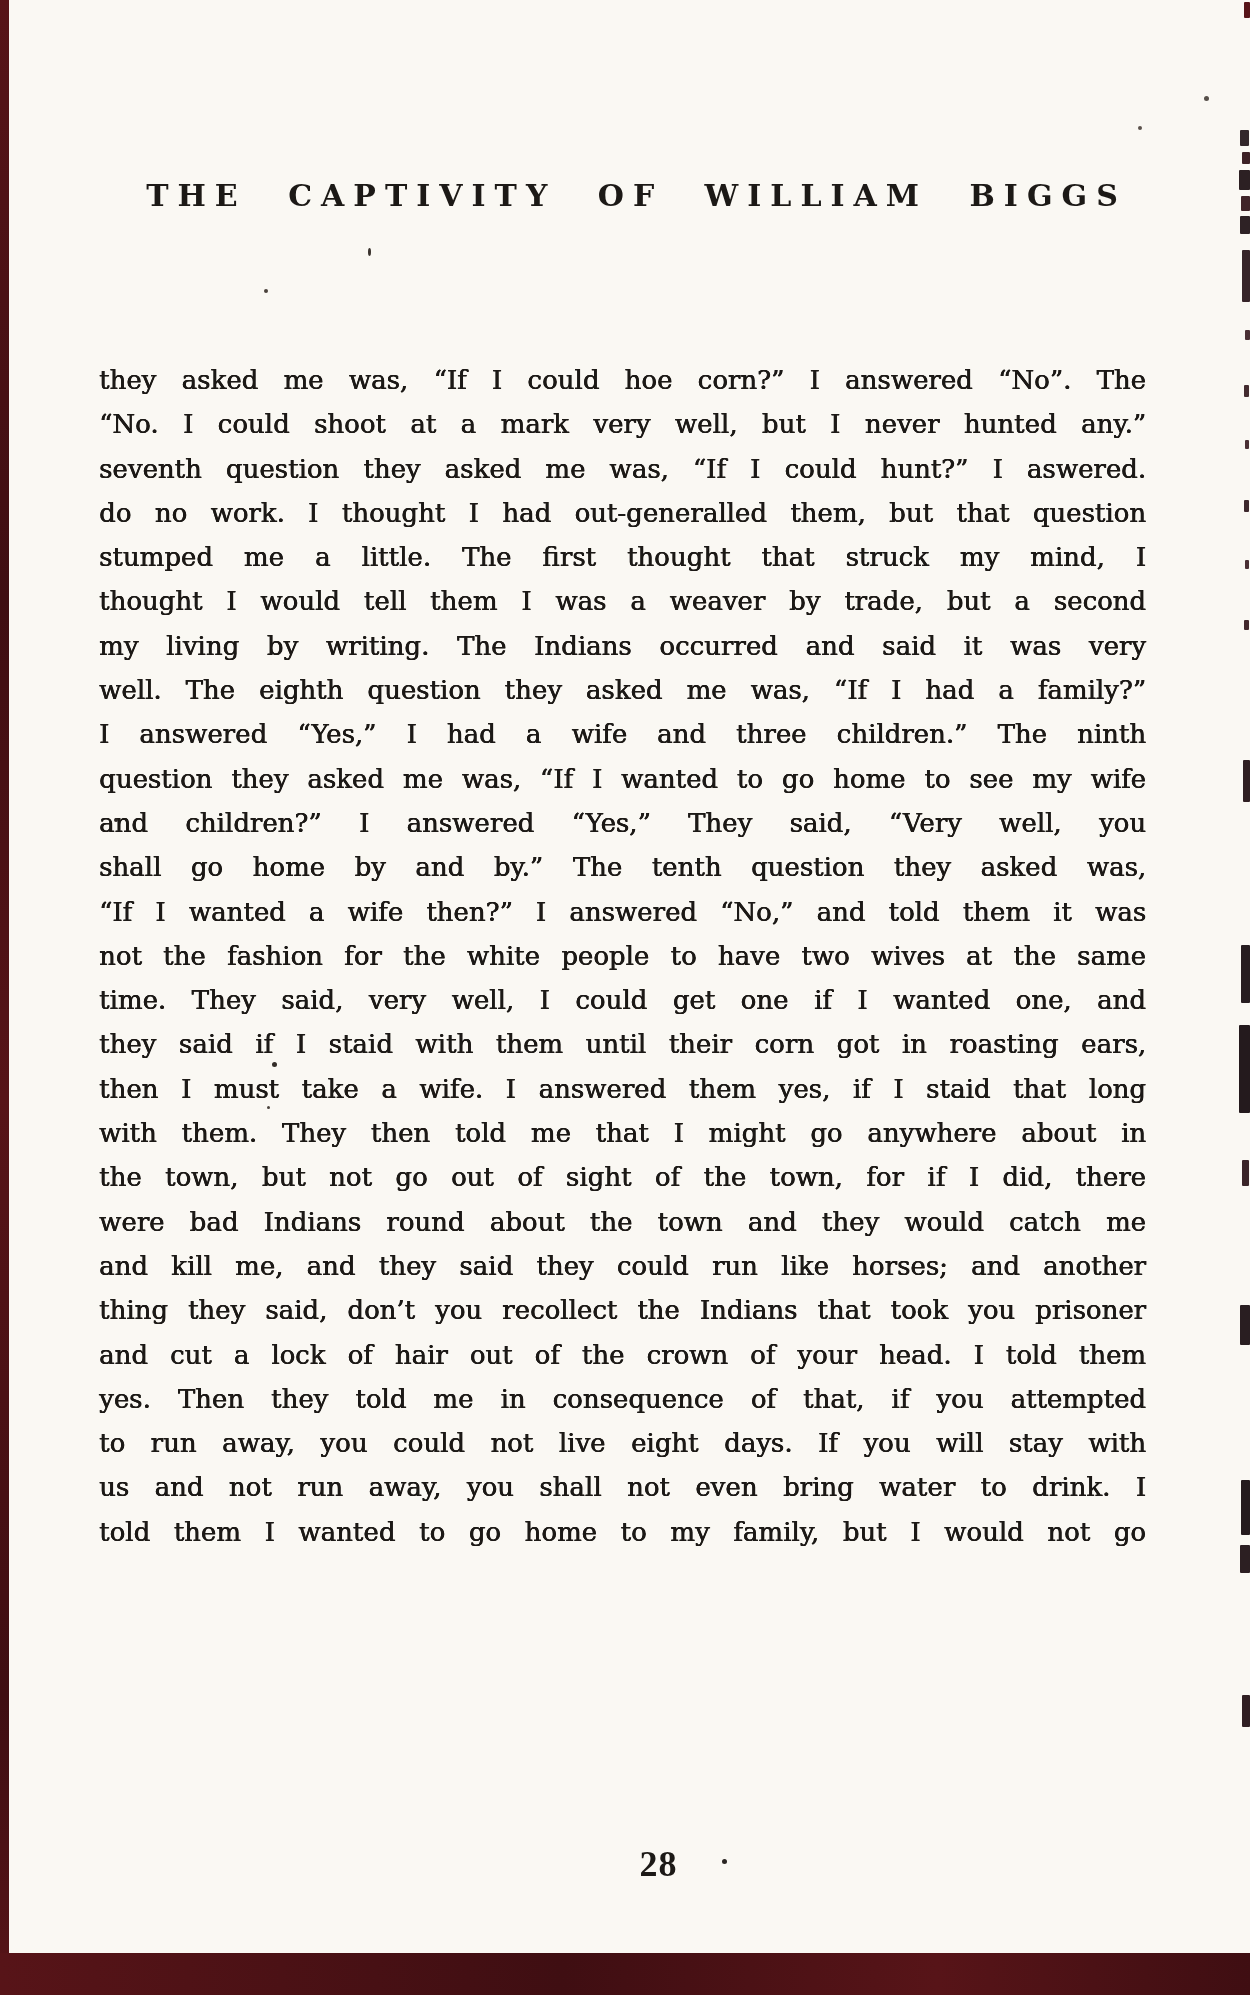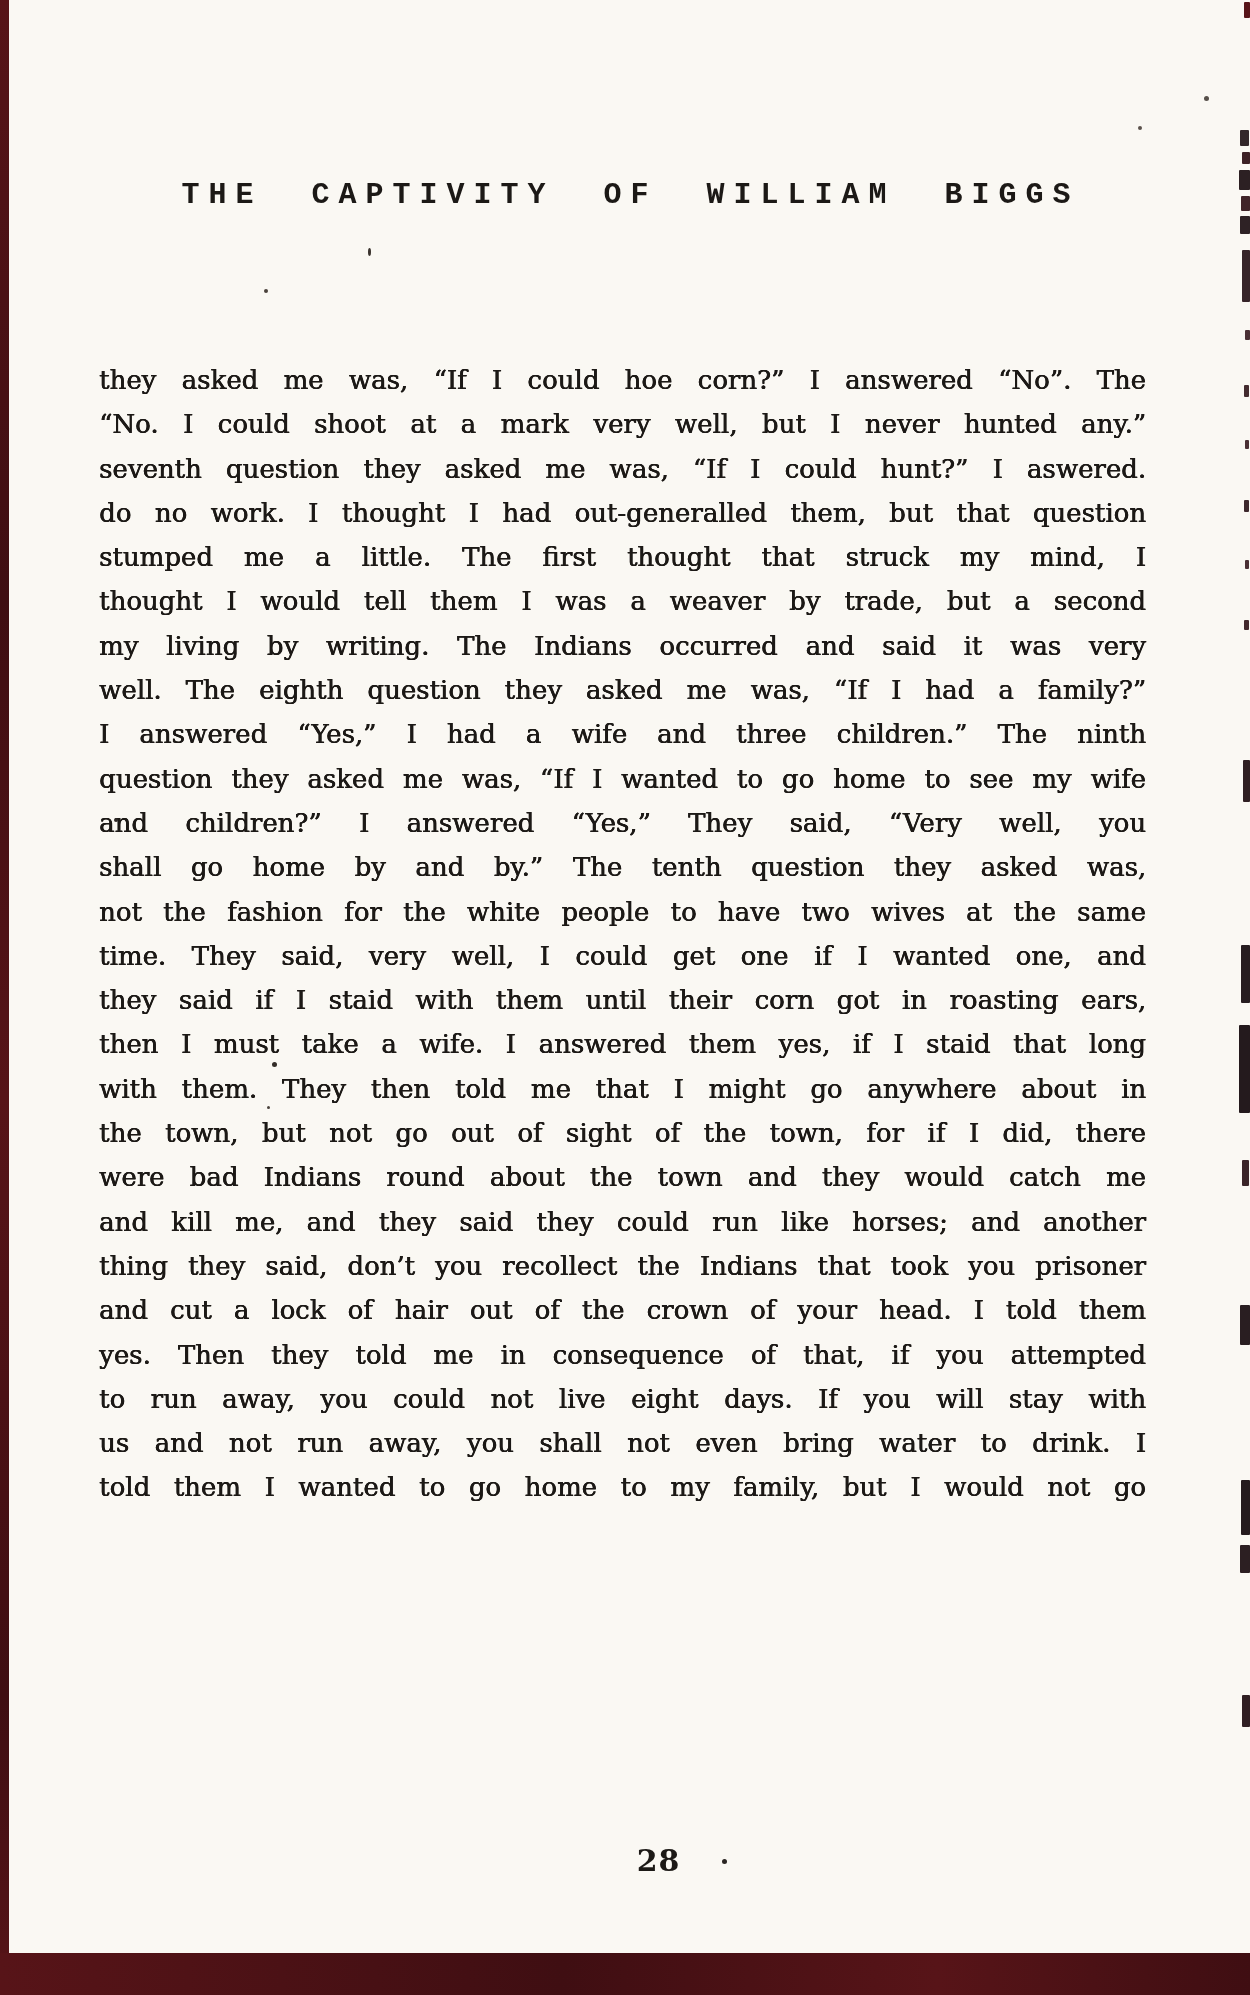--- a/index.html
+++ b/index.html
@@ -4,48 +4,48 @@
 <style>
   html,body{margin:0;padding:0;background:#e8e8e8;}
   #page{
     position:relative;
     width:1250px;height:1995px;
     overflow:hidden;
     font-family:"DejaVu Serif","Liberation Serif",serif;
   }
   #title{
     position:absolute;
-    left:107px;width:1047px;top:178px;
+    left:113px;width:1047px;top:178px;
     text-align:center;
     font-size:30px;font-weight:bold;
     letter-spacing:9px;word-spacing:22px;
     white-space:nowrap;
-    font-family:Liberation Mono, monospace;
   }
   #body-text{
     position:absolute;
     left:99px;top:358px;width:1047px;
   }
   .text-line{
     height:44.3px;line-height:44.3px;
     font-size:26px;
     text-align:justify;
     text-align-last:justify;
     word-spacing:0.12em;
     white-space:normal;
     overflow:visible;
     text-shadow:0.5px 0 0 currentColor, 0 0.3px 0 currentColor;
   }
   #page-number{
     position:absolute;
     left:113px;width:1047px;top:1843px;
     text-align:center;
-    font-size:30px;font-weight:bold;
+    font-size:36px;font-weight:bold;
     letter-spacing:1px;
     margin-left:22px;
+    font-family:Liberation Serif, serif;
   }
   #left-edge-bar{
     position:absolute;left:0;top:0;width:9px;height:1995px;
   }
   #bottom-edge-bar{
     position:absolute;left:0;top:1953px;width:1250px;height:42px;
   }
   .scan-mark,.speck{position:absolute;border-radius:1px;}
   .speck{border-radius:50%;}
 </style>
@@ -60,20 +60,21 @@
       <div class="text-line">seventh question they asked me was, “If I could hunt?” I aswered.</div>
       <div class="text-line">do no work. I thought I had out-generalled them, but that question</div>
       <div class="text-line">stumped me a little. The first thought that struck my mind, I</div>
       <div class="text-line">thought I would tell them I was a weaver by trade, but a second</div>
       <div class="text-line">my living by writing. The Indians occurred and said it was very</div>
       <div class="text-line">well. The eighth question they asked me was, “If I had a family?”</div>
       <div class="text-line">I answered “Yes,” I had a wife and three children.” The ninth</div>
       <div class="text-line">question they asked me was, “If I wanted to go home to see my wife</div>
       <div class="text-line">and children?” I answered “Yes,” They said, “Very well, you</div>
       <div class="text-line">shall go home by and by.” The tenth question they asked was,</div>
+      <div class="text-line">“If I wanted a wife then?” I answered “No,” and told them it was</div>
       <div class="text-line">not the fashion for the white people to have two wives at the same</div>
       <div class="text-line">time. They said, very well, I could get one if I wanted one, and</div>
       <div class="text-line">they said if I staid with them until their corn got in roasting ears,</div>
       <div class="text-line">then I must take a wife. I answered them yes, if I staid that long</div>
       <div class="text-line">with them. They then told me that I might go anywhere about in</div>
       <div class="text-line">the town, but not go out of sight of the town, for if I did, there</div>
       <div class="text-line">were bad Indians round about the town and they would catch me</div>
       <div class="text-line">and kill me, and they said they could run like horses; and another</div>
       <div class="text-line">thing they said, don’t you recollect the Indians that took you prisoner</div>
       <div class="text-line">and cut a lock of hair out of the crown of your head. I told them</div>

